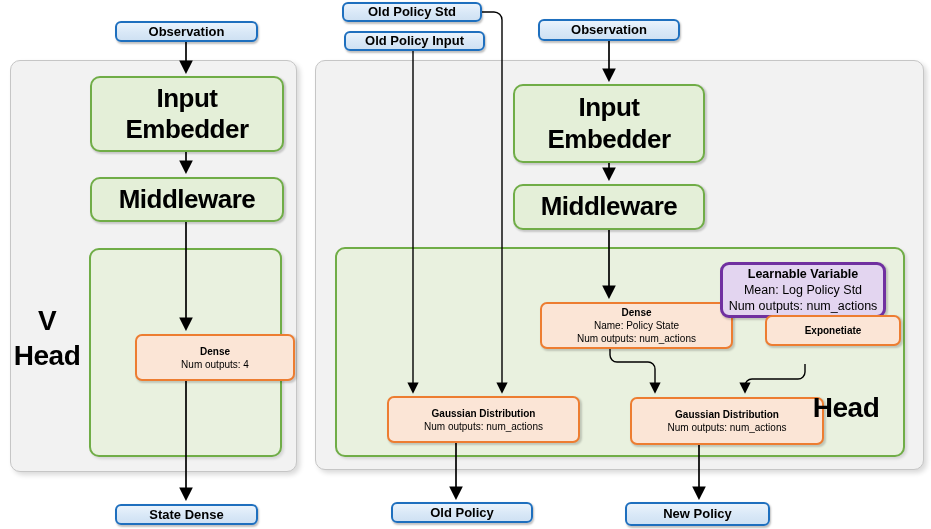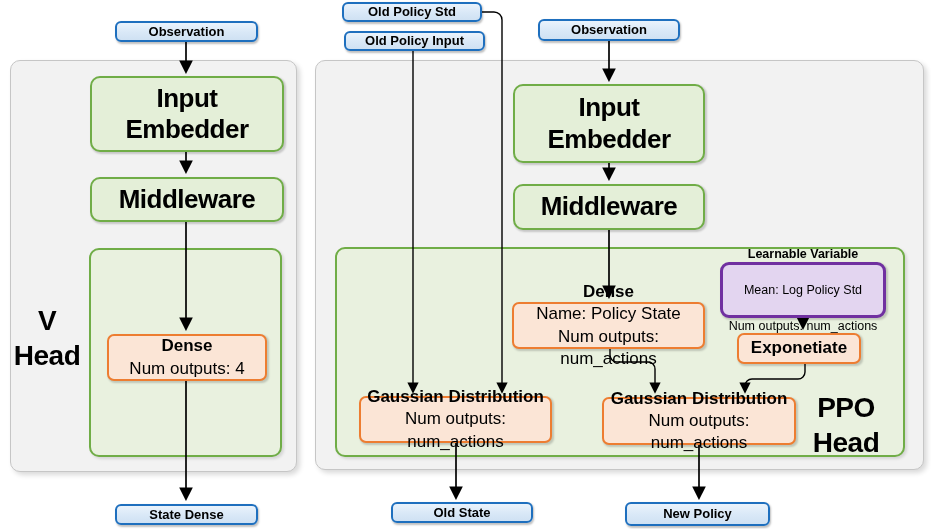--- a/index.html
+++ b/index.html
@@ -29,22 +29,23 @@
     font-weight:bold;font-size:13px;
     box-shadow:1px 1.5px 2px rgba(0,0,0,0.25);
   }
   .green{
     background:#e4efd8;border:2.5px solid #70ad47;border-radius:10px;
     font-weight:bold;font-size:26px;letter-spacing:-0.5px;
     box-shadow:1.5px 1.5px 2px rgba(0,0,0,0.18);
   }
   .orange{
     background:#fbe5d6;border:2.5px solid #ed7d31;border-radius:7px;
-    font-size:17px;line-height:1.3;
+    font-size:10px;line-height:1.3;
     box-shadow:1.5px 1.5px 2px rgba(0,0,0,0.18);
+    margin-left:28px;
   }
   .purple{
     background:#e3d5f0;border:3px solid #7030a0;border-radius:9px;
     font-size:12.5px;line-height:1.3;
     box-shadow:1.5px 1.5px 2px rgba(0,0,0,0.18);
   }
   .node .title{font-weight:bold;}
   .head-label{
     z-index:4;font-weight:bold;font-size:28px;line-height:1.25;text-align:center;
     letter-spacing:-0.5px;
@@ -137,46 +138,45 @@
   <div class="abs node green" style="left:513px;top:184px;width:192px;height:46px;">
     <span>Middleware</span>
   </div>
 
   <div class="abs node orange" style="left:512px;top:302px;width:193px;height:47px;">
     <span class="title">Dense</span>
     <span>Name: Policy State</span>
     <span>Num outputs: num_actions</span>
   </div>
 
-  <div class="abs node purple" style="left:720px;top:262px;width:166px;height:56px;gap:20px;">
+  <div class="abs node purple" style="left:720px;top:262px;width:166px;height:56px;">
     <span class="title">Learnable Variable</span>
     <span>Mean: Log Policy Std</span>
     <span>Num outputs: num_actions</span>
   </div>
 
-  <div class="abs node orange" style="left:737px;top:333px;width:124px;height:31px;">
+  <div class="abs node orange" style="left:737px;top:315px;width:136px;height:31px;">
     <span class="title">Exponetiate</span>
   </div>
 
   <div class="abs node orange" style="left:359px;top:396px;width:193px;height:47px;">
     <span class="title">Gaussian Distribution</span>
     <span>Num outputs: num_actions</span>
   </div>
 
   <div class="abs node orange" style="left:602px;top:397px;width:194px;height:48px;">
     <span class="title">Gaussian Distribution</span>
     <span>Num outputs: num_actions</span>
   </div>
 
   <div class="abs head-label" style="left:800px;top:390px;width:92px;">
-    <div>PPO</div>
     <div>Head</div>
   </div>
 
   <div class="abs node blue" style="left:391px;top:502px;width:142px;height:21px;">
-    <span>Old State</span>
+    <span>Old Policy</span>
   </div>
 
   <div class="abs node blue" style="left:625px;top:502px;width:145px;height:24px;">
     <span>New Policy</span>
   </div>
 
 </div>
 
 </body></html>

